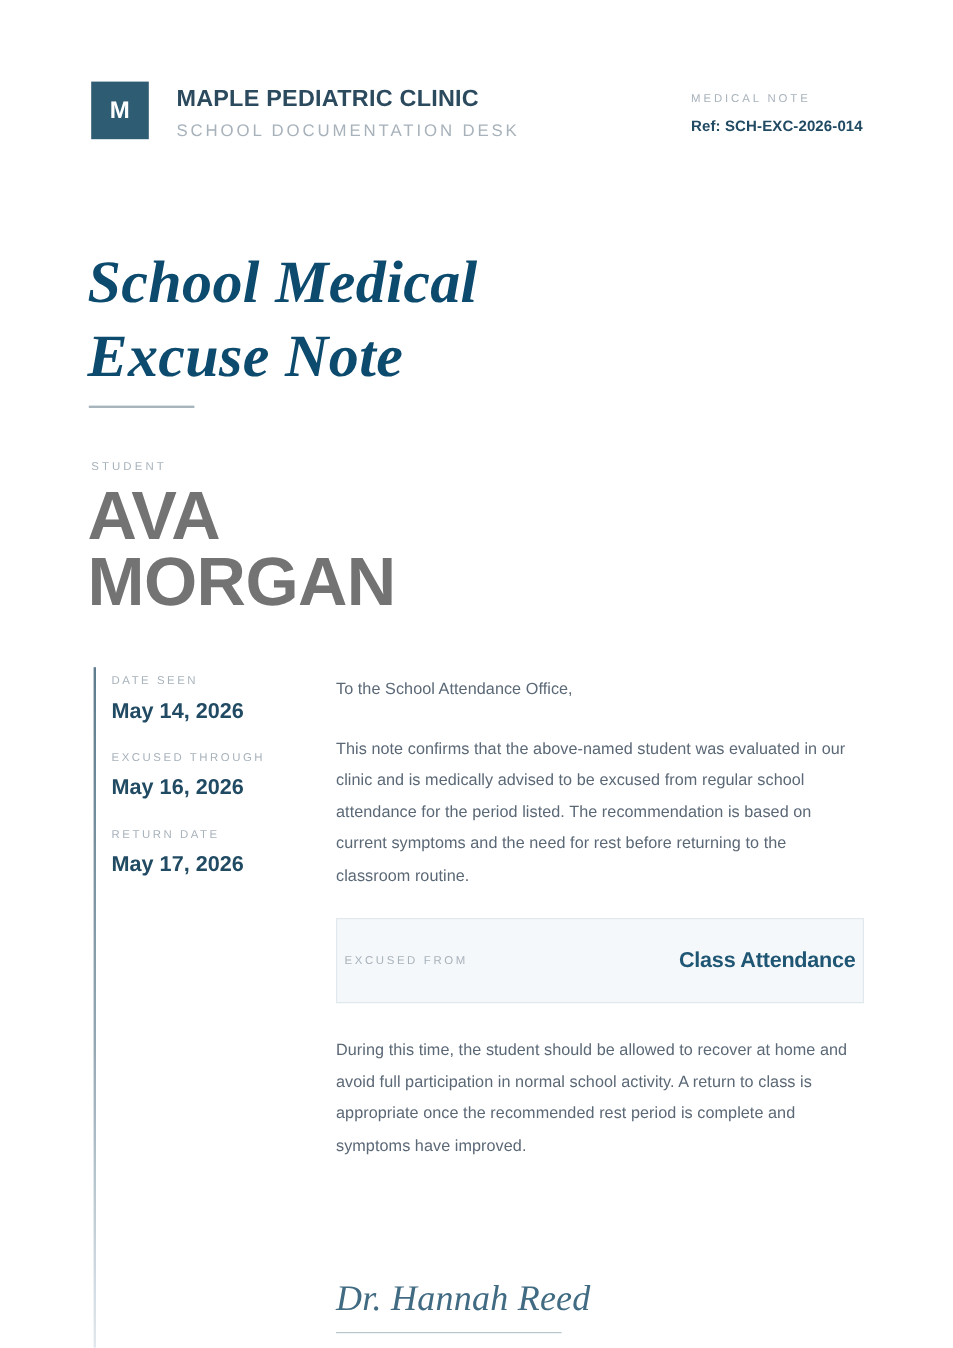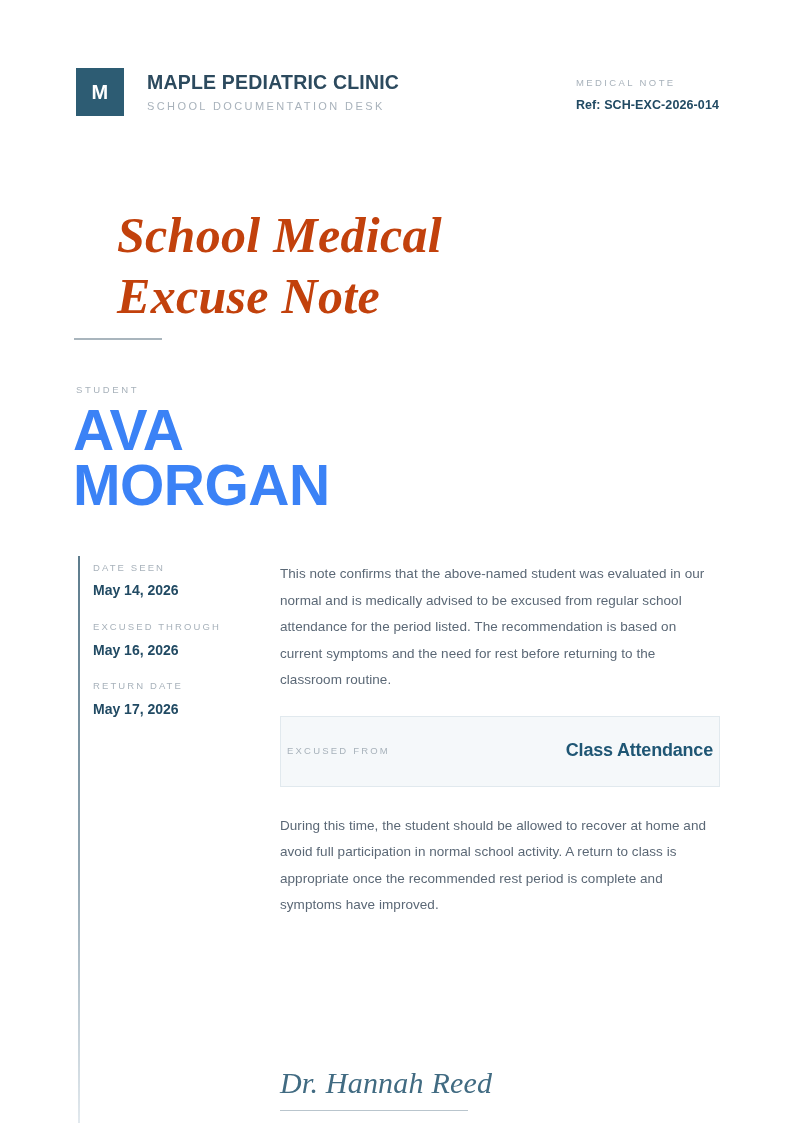--- a/index.html
+++ b/index.html
@@ -60,21 +60,21 @@
   .brand-name {
     font-size: 19.5px;
     font-weight: bold;
     color: #2c4a5e;
     letter-spacing: 0.2px;
     line-height: 1.15;
     white-space: nowrap;
   }
   .brand-sub {
     margin-top: 7px;
-    font-size: 11px;
+    font-size: 14px;
     letter-spacing: 2.4px;
     color: #a8b2bb;
     line-height: 1.2;
     white-space: nowrap;
   }
 
   .header-meta {
     position: absolute;
     right: 0;
     top: 9px;
@@ -101,23 +101,22 @@
   .doc-title {
     position: absolute;
     left: 73px;
     top: 205px;
     width: 430px;
     font-family: "Liberation Serif", "DejaVu Serif", serif;
     font-style: italic;
     font-weight: bold;
     font-size: 50px;
     line-height: 1.22;
-    color: #c2410c;
+    color: #0c4a6e;
     letter-spacing: 0.3px;
-    margin-left: 44px;
   }
   .title-rule {
     position: absolute;
     left: 74px;
     top: 338px;
     width: 88px;
     height: 2px;
     background: #a9b5bd;
   }
 
@@ -131,21 +130,21 @@
     color: #a8b2bb;
     line-height: 1.2;
   }
   .student-name {
     position: absolute;
     left: 73px;
     top: 403px;
     width: 460px;
     font-size: 57px;
     font-weight: bold;
-    color: #3b82f6;
+    color: #737373;
     letter-spacing: -0.5px;
     line-height: 0.96;
   }
 
   
   .column-rule {
     position: absolute;
     left: 78px;
     top: 556px;
     width: 2px;
@@ -163,21 +162,21 @@
   .meta-item { margin-bottom: 22px; }
   .meta-item:last-child { margin-bottom: 0; }
   .meta-label {
     font-size: 9.5px;
     letter-spacing: 2.1px;
     color: #a8b2bb;
     line-height: 1.2;
   }
   .meta-value {
     margin-top: 9px;
-    font-size: 14px;
+    font-size: 18px;
     font-weight: bold;
     color: #214a63;
     line-height: 1.2;
   }
 
   
   .body-col {
     position: absolute;
     left: 280px;
     top: 561px;
@@ -286,21 +285,22 @@
       <div class="meta-label">EXCUSED THROUGH</div>
       <div class="meta-value">May 16, 2026</div>
     </div>
     <div class="meta-item">
       <div class="meta-label">RETURN DATE</div>
       <div class="meta-value">May 17, 2026</div>
     </div>
   </div>
 
   <div class="body-col">
-    <p class="body-p">This note confirms that the above-named student was evaluated in our normal and is medically advised to be excused from regular school attendance for the period listed. The recommendation is based on current symptoms and the need for rest before returning to the classroom routine.</p>
+    <p class="body-p lead">To the School Attendance Office,</p>
+    <p class="body-p">This note confirms that the above-named student was evaluated in our clinic and is medically advised to be excused from regular school attendance for the period listed. The recommendation is based on current symptoms and the need for rest before returning to the classroom routine.</p>
 
     <div class="callout">
       <div class="callout-label">EXCUSED FROM</div>
       <div class="callout-value">Class Attendance</div>
     </div>
 
     <p class="body-p">During this time, the student should be allowed to recover at home and avoid full participation in normal school activity. A return to class is appropriate once the recommended rest period is complete and symptoms have improved.</p>
   </div>
 
   <div class="signature">

